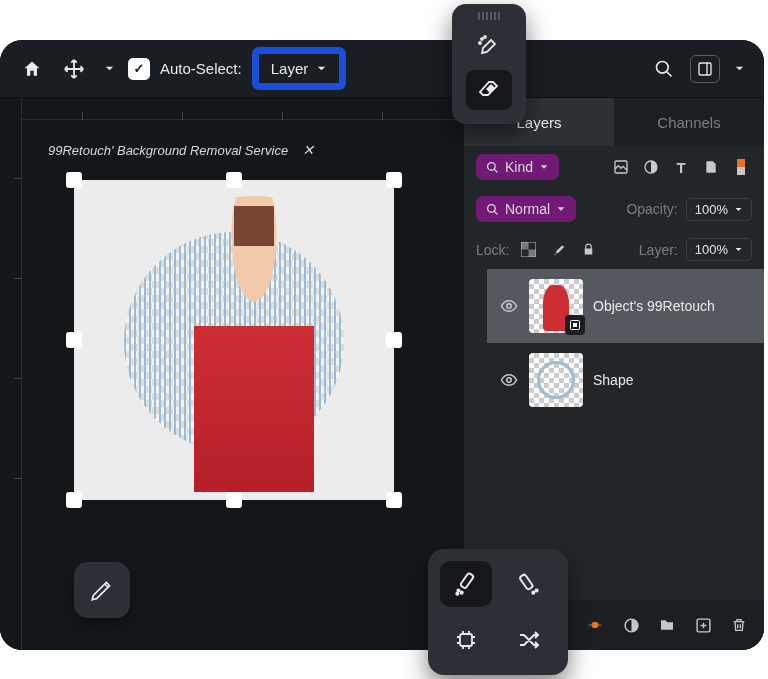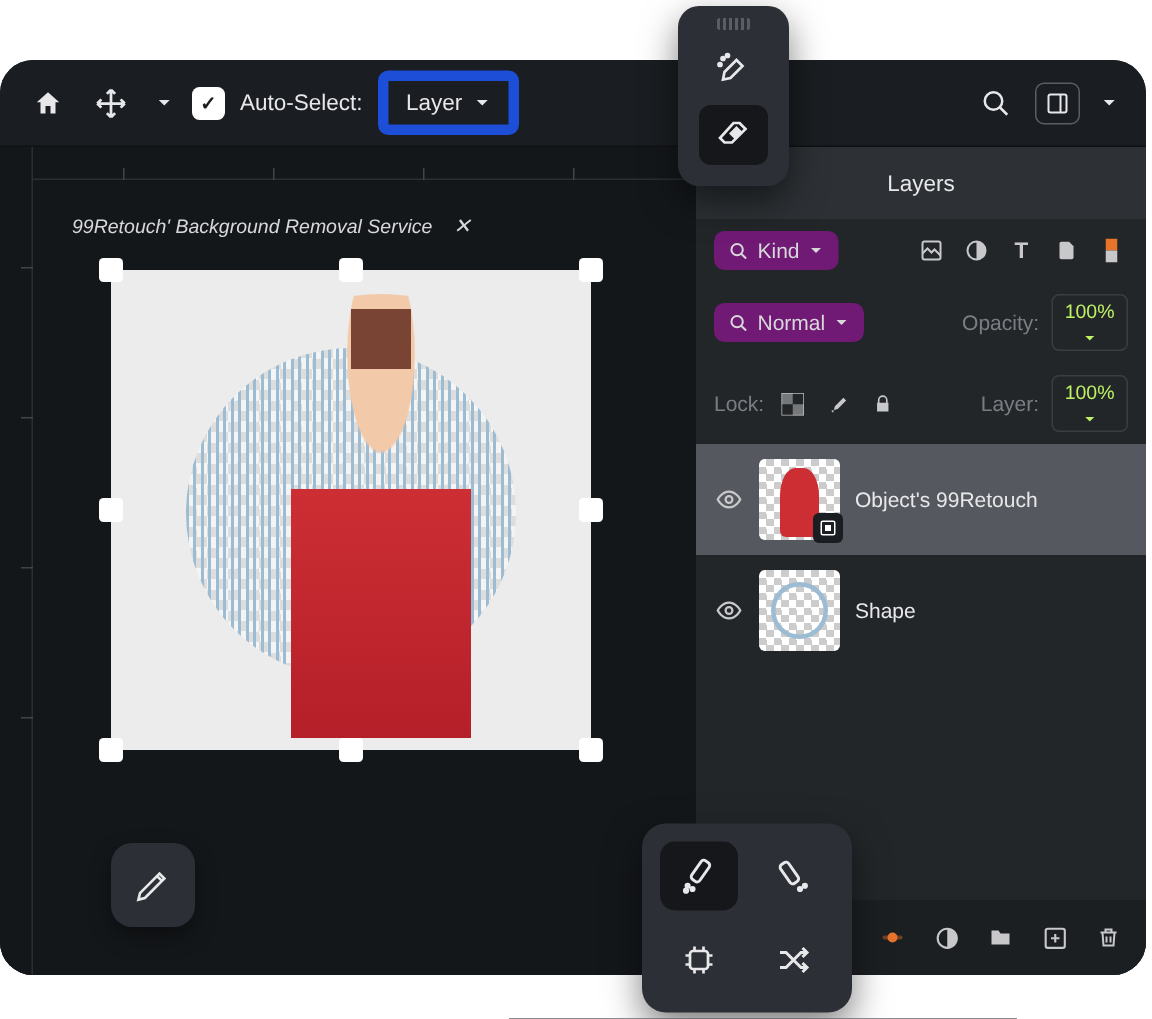--- a/index.html
+++ b/index.html
@@ -37,23 +37,23 @@
 .side-panel { width: 300px; background: #232629; display: flex; flex-direction: column; }
 .panel-tabs { display: flex; height: 48px; }
 .panel-tab { flex: 1; display: flex; align-items: center; justify-content: center; font-size: 15px; cursor: pointer; }
 .panel-tab.active { background: #2d3135; color: #e8e8ea; }
 .panel-tab.inactive { background: #1c1f22; color: #7a7e84; }
 
 .panel-row { display: flex; align-items: center; padding: 8px 12px; gap: 8px; }
 .pill { background: #701a75; border-radius: 7px; padding: 5px 10px; display: flex; align-items: center; gap: 6px; color: #d8d8da; font-size: 14px; cursor: pointer; }
 .icon-btn { width: 22px; height: 22px; display: flex; align-items: center; justify-content: center; color: #c8c8ca; cursor: pointer; font-size: 14px; }
 .muted { color: #7a7e84; font-size: 14px; }
-.val-pill { border: 1px solid #3a3e44; border-radius: 5px; padding: 3px 8px; color: #bef264; font-size: 13px; display: flex; align-items: center; gap: 6px; flex-direction: column; }
-
-.layer-list { flex: 1; overflow: auto; }
+.val-pill { border: 1px solid #3a3e44; border-radius: 5px; padding: 3px 8px; color: #e5e5e5; font-size: 13px; display: flex; align-items: center; gap: 6px; }
+
+.layer-list { flex: 1; overflow: auto; padding-left: 23px; }
 .layer { display: flex; align-items: center; padding: 10px 12px; gap: 10px; cursor: pointer; }
 .layer.selected { background: #55595f; }
 .eye { width: 20px; height: 20px; display: flex; align-items: center; justify-content: center; color: #c8c8ca; }
 .thumb { width: 54px; height: 54px; border-radius: 4px; background: #eee; position: relative; }
 .thumb.transparent { background: repeating-conic-gradient(#ccc 0 25%, #fff 0 50%); background-size: 10px 10px; }
 .thumb .mini-subject { position: absolute; inset: 6px 14px 2px 14px; background: #cd2e34; border-radius: 40% 40% 4px 4px; }
 .thumb .mini-circle { position: absolute; inset: 8px; border: 3px solid #9cbcd3; border-radius: 50%; }
 .thumb.shadows { background: #f2f2f0; }
 .thumb .badge { position: absolute; bottom: -2px; right: -2px; width: 20px; height: 20px; background: #1a1d21; color: #fff; border-radius: 4px; display: flex; align-items: center; justify-content: center; font-size: 11px; }
 .layer-name { color: #e8e8ea; font-size: 14px; }
@@ -160,20 +160,23 @@
         <svg width="26" height="26" viewBox="0 0 24 24" fill="none" stroke="currentColor" stroke-width="1.6">
             <path d="M3 21l4-1 12-12-3-3L4 17l-1 4zM14 6l3 3"></path>
           </svg>
       </div>
     </div>
 
     <div class="side-panel">
       <div class="panel-tabs">
         <div class="panel-tab active">
             <span>Layers</span>
+          </div>
+        <div class="panel-tab inactive">
+            <span>Channels</span>
           </div>
       </div>
 
       <div class="panel-row">
         <div class="pill">
           <svg width="13" height="13" viewBox="0 0 24 24" fill="none" stroke="currentColor" stroke-width="2.5">
               <circle cx="10" cy="10" r="7"></circle>
               <path d="M21 21l-6-6"></path>
             </svg>
           <span>Kind</span>

